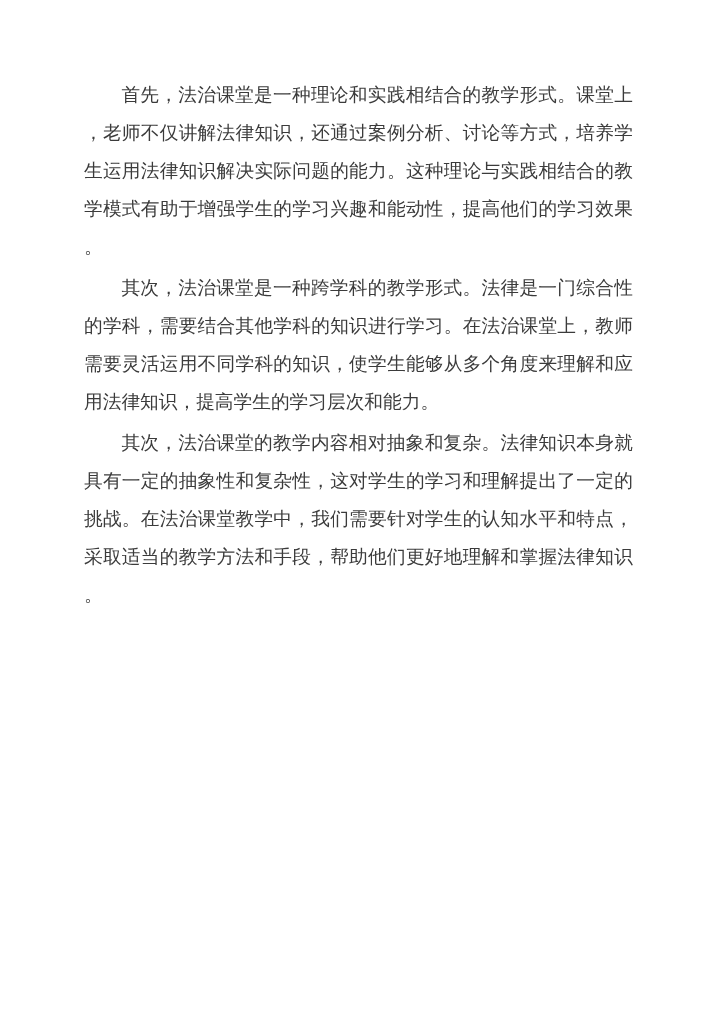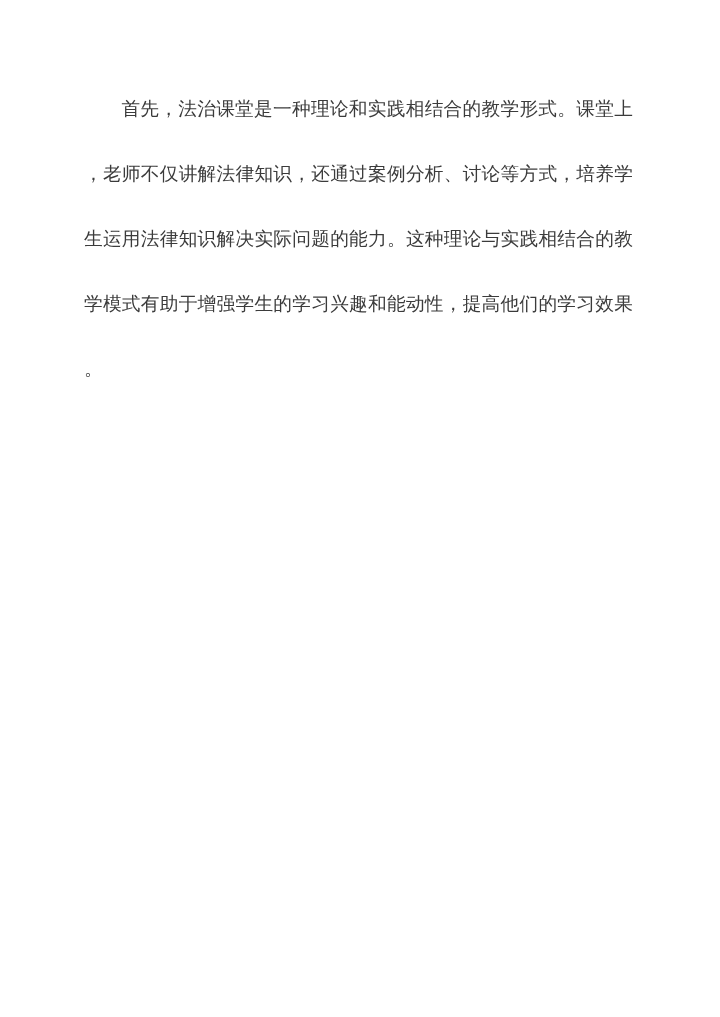--- a/index.html
+++ b/index.html
@@ -17,27 +17,29 @@
     width: 720px;
     height: 1017px;
     padding: 76px 0 0 84px;
     background: #ffffff;
   }
   .para {
     width: 29.35em;
     margin: 0 16px 3px 0;
     font-family: Liberation Sans, sans-serif;
     font-size: 18.7px;
-    line-height: 65px;
+    line-height: 38px;
     color: #3b3b3b;
     text-align: justify;
     text-justify: inter-character;
     text-indent: 2em;
     word-break: break-all;
     line-break: anywhere;
   }
 </style>
 </head>
 <body>
 
 <div class="page">
   <p class="para">首先，法治课堂是一种理论和实践相结合的教学形式。课堂上，老师不仅讲解法律知识，还通过案例分析、讨论等方式，培养学生运用法律知识解决实际问题的能力。这种理论与实践相结合的教学模式有助于增强学生的学习兴趣和能动性，提高他们的学习效果。</p>
+  <p class="para">其次，法治课堂是一种跨学科的教学形式。法律是一门综合性的学科，需要结合其他学科的知识进行学习。在法治课堂上，教师需要灵活运用不同学科的知识，使学生能够从多个角度来理解和应用法律知识，提高学生的学习层次和能力。</p>
+  <p class="para">其次，法治课堂的教学内容相对抽象和复杂。法律知识本身就具有一定的抽象性和复杂性，这对学生的学习和理解提出了一定的挑战。在法治课堂教学中，我们需要针对学生的认知水平和特点，采取适当的教学方法和手段，帮助他们更好地理解和掌握法律知识。</p>
 </div>
 
 </body></html>

